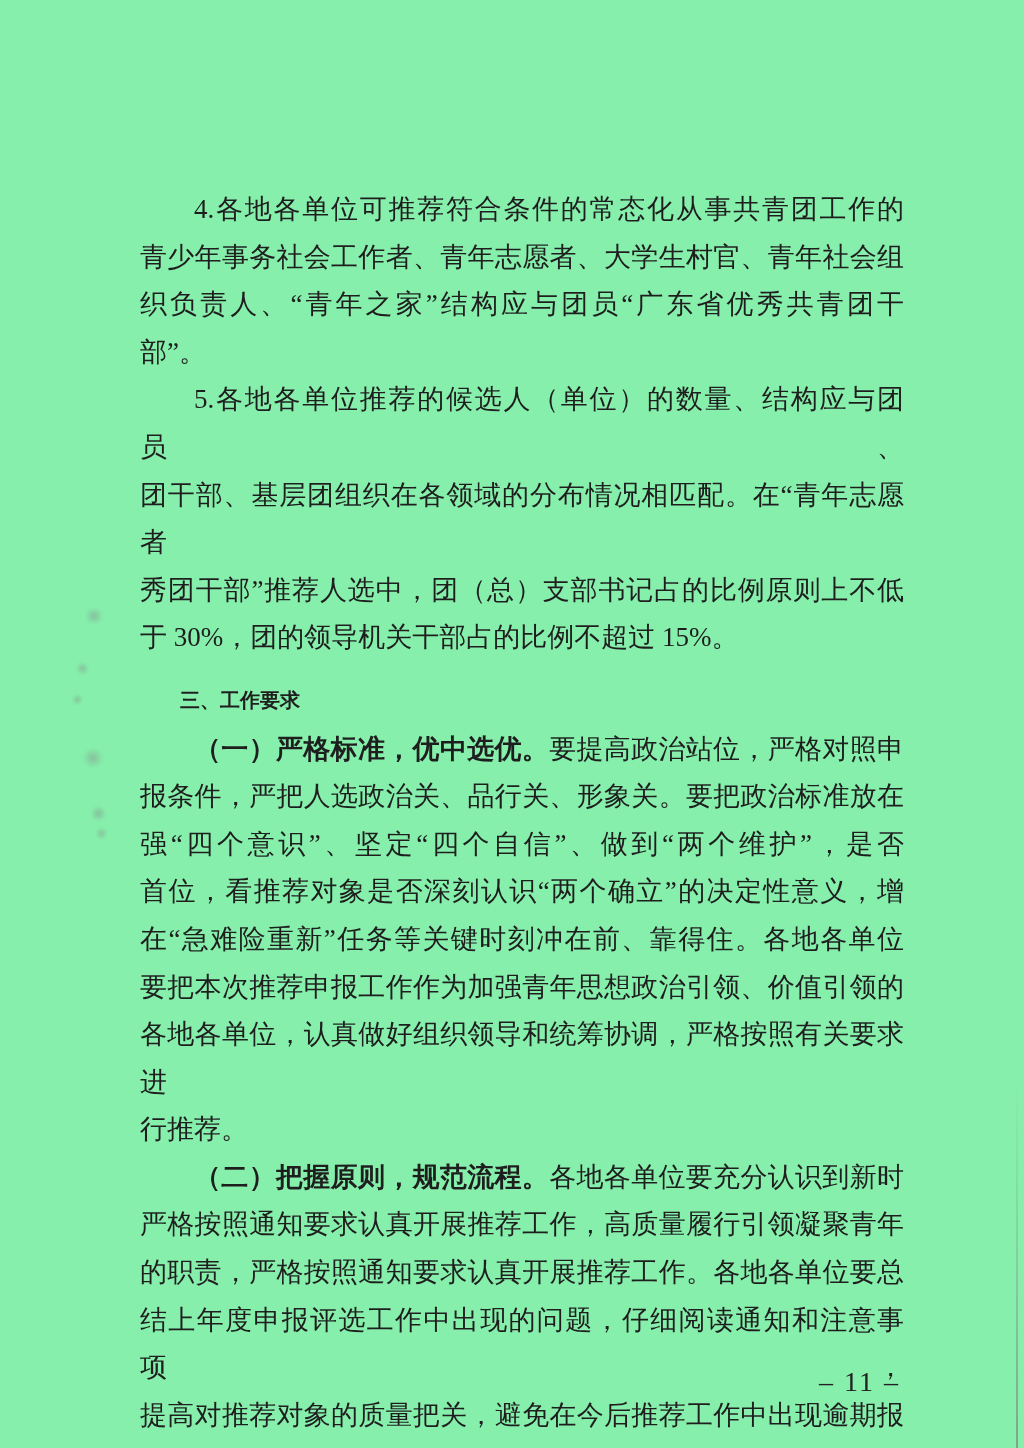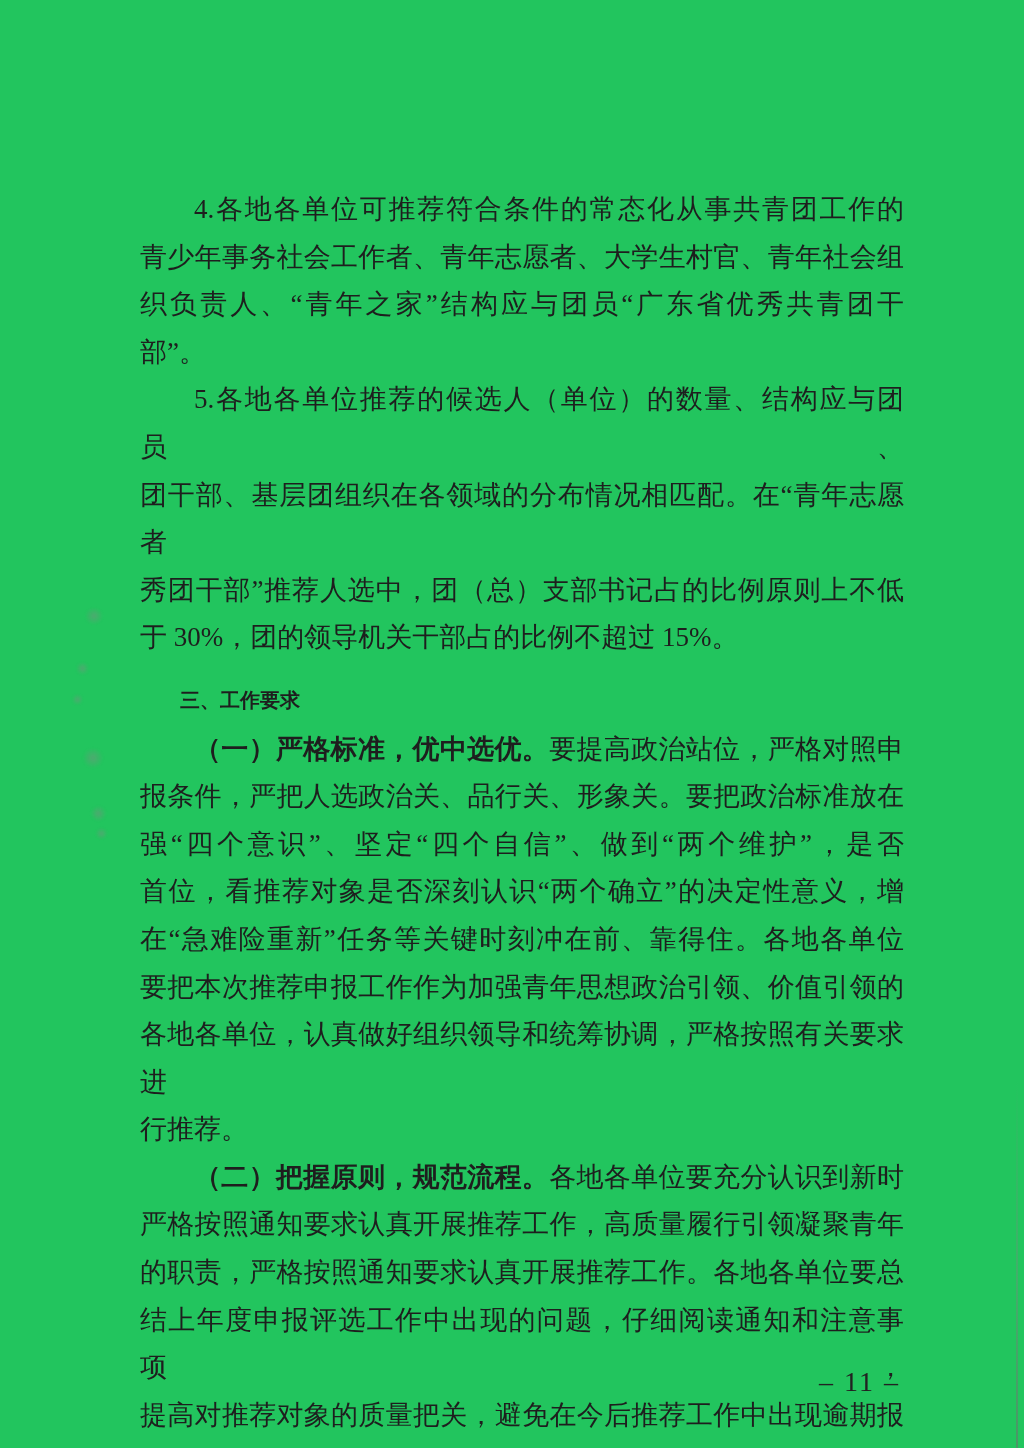--- a/index.html
+++ b/index.html
@@ -4,21 +4,21 @@
 <style>
   html, body {
     margin: 0;
     padding: 0;
     background: #ffffff;
   }
   .page {
     position: relative;
     width: 1024px;
     height: 1448px;
-    background: #22c55e;
+    background: #86efac;
     overflow: hidden;
     font-family: "Liberation Serif", "DejaVu Serif", serif;
   }
   .doc-body {
     position: absolute;
     left: 140px;
     top: 186px;
     width: 764px;
     font-size: 27px;
     line-height: 47.6px;

